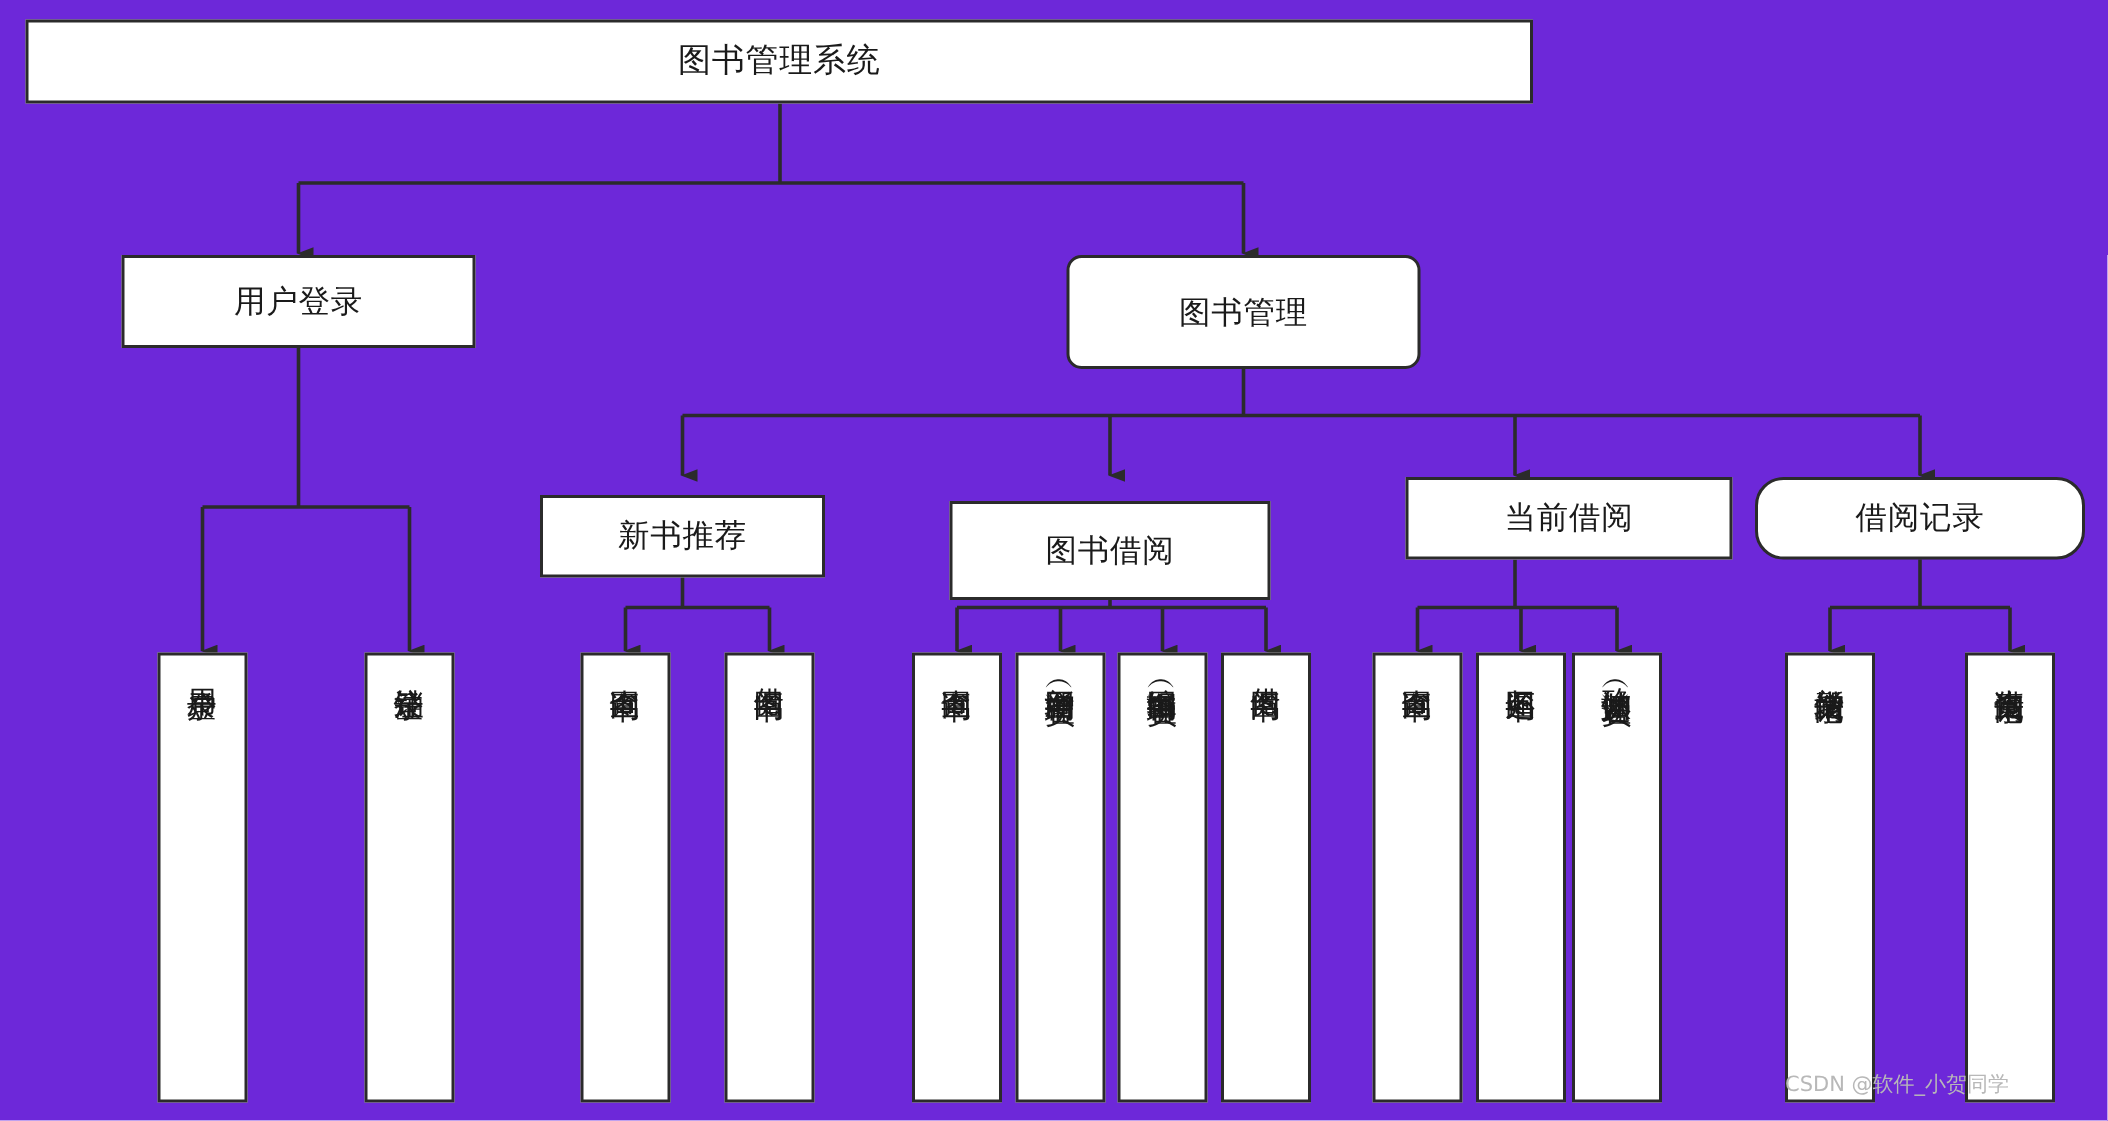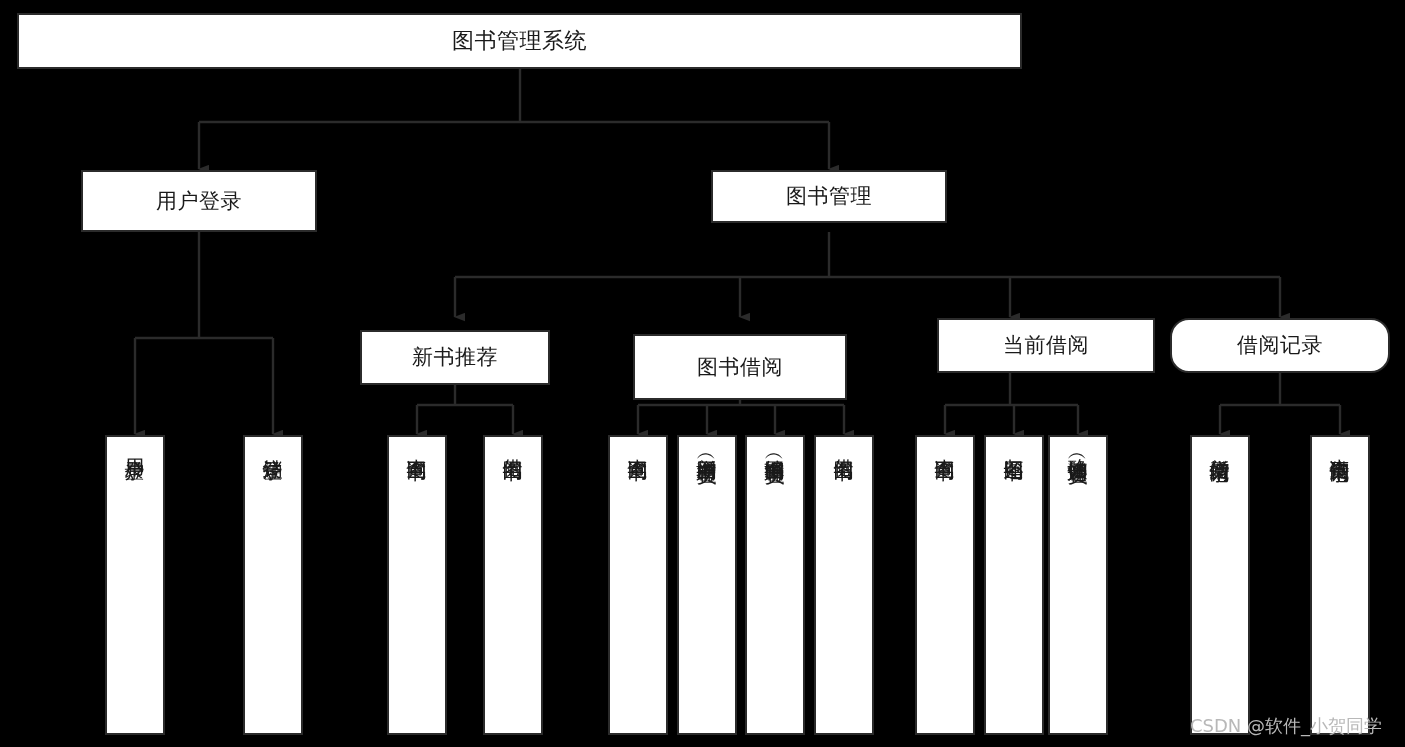--- a/index.html
+++ b/index.html
@@ -7,21 +7,21 @@
     padding: 0;
     background: #ffffff;
   }
   body {
     font-family: "DejaVu Sans", "Liberation Sans", sans-serif;
   }
   #canvas {
     position: relative;
     width: 1405px;
     height: 747px;
-    background: #000000;
+    background: #6d28d9;
     overflow: hidden;
   }
   svg.edges {
     position: absolute;
     left: 0;
     top: 0;
     width: 1405px;
     height: 747px;
   }
   .node {
@@ -55,21 +55,21 @@
     writing-mode: vertical-rl;
     text-orientation: upright;
     font-size: 20px;
     line-height: 1.0;
     letter-spacing: 1px;
     white-space: nowrap;
   }
   .watermark {
     position: absolute;
     color: #b8b8b8;
-    font-size: 18px;
+    font-size: 14px;
     z-index: 3;
     white-space: nowrap;
     pointer-events: none;
   }
 </style>
 </head>
 <body>
 
 <div id="canvas">
   <svg class="edges" viewBox="0 0 1405 747" preserveAspectRatio="none" aria-hidden="true">
@@ -114,21 +114,21 @@
         <path d="M1340,405 L1340,434" marker-end="url(#arrowhead)"></path>
       </g>
   </svg>
   <div id="node-layer">
       <div class="node horizontal root" style="left: 17px; top: 13px; width: 1005px; height: 56px;">
         <span class="label">图书管理系统</span>
       </div>
       <div class="node horizontal" style="left: 81px; top: 170px; width: 236px; height: 62px;">
         <span class="label">用户登录</span>
       </div>
-      <div class="node horizontal" style="left: 711px; top: 170px; width: 236px; height: 53px;">
+      <div class="node horizontal" style="left: 711px; top: 170px; width: 236px; height: 76px; border-radius: 10px;">
         <span class="label">图书管理</span>
       </div>
       <div class="node horizontal" style="left: 360px; top: 330px; width: 190px; height: 55px;">
         <span class="label">新书推荐</span>
       </div>
       <div class="node horizontal" style="left: 633px; top: 334px; width: 214px; height: 66px;">
         <span class="label">图书借阅</span>
       </div>
       <div class="node horizontal" style="left: 937px; top: 318px; width: 218px; height: 55px;">
         <span class="label">当前借阅</span>

